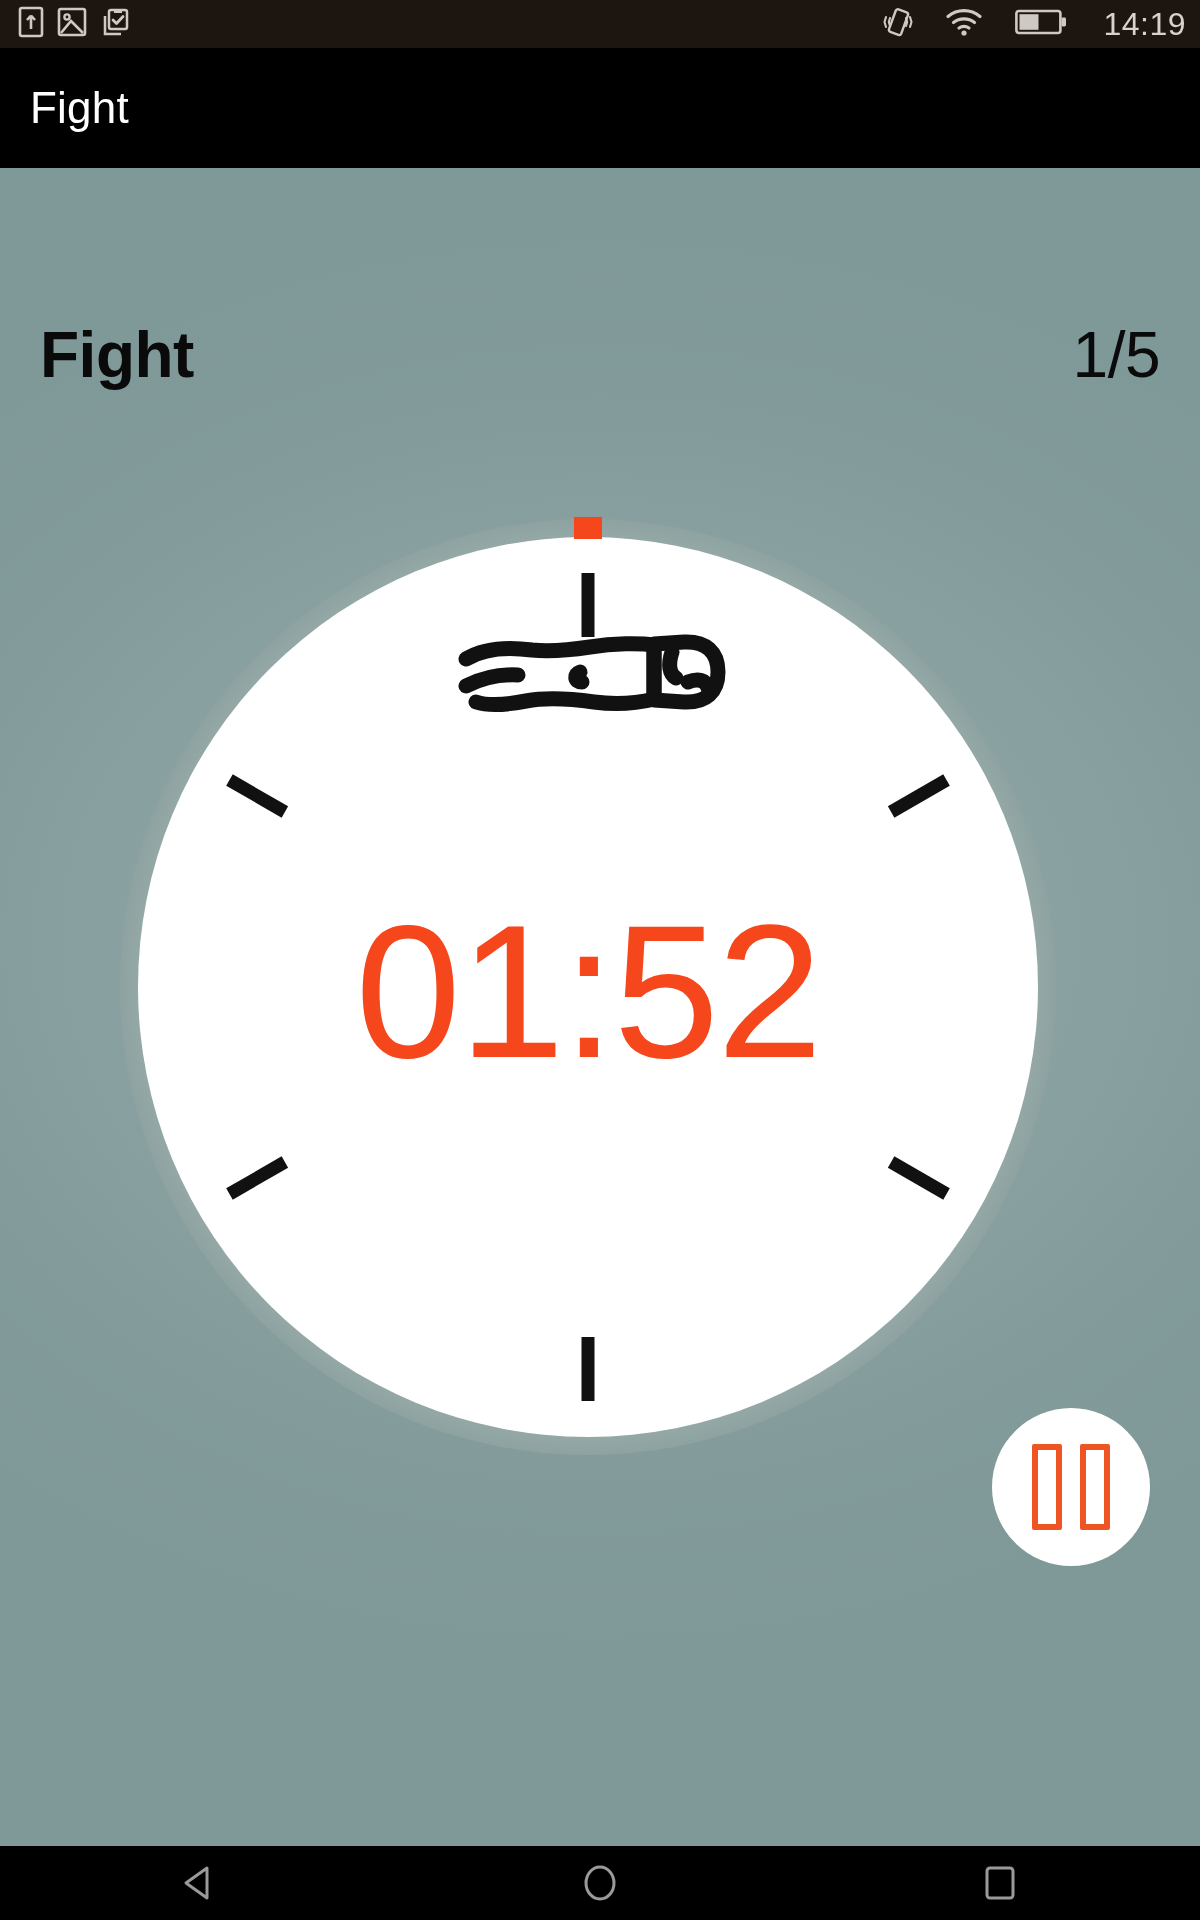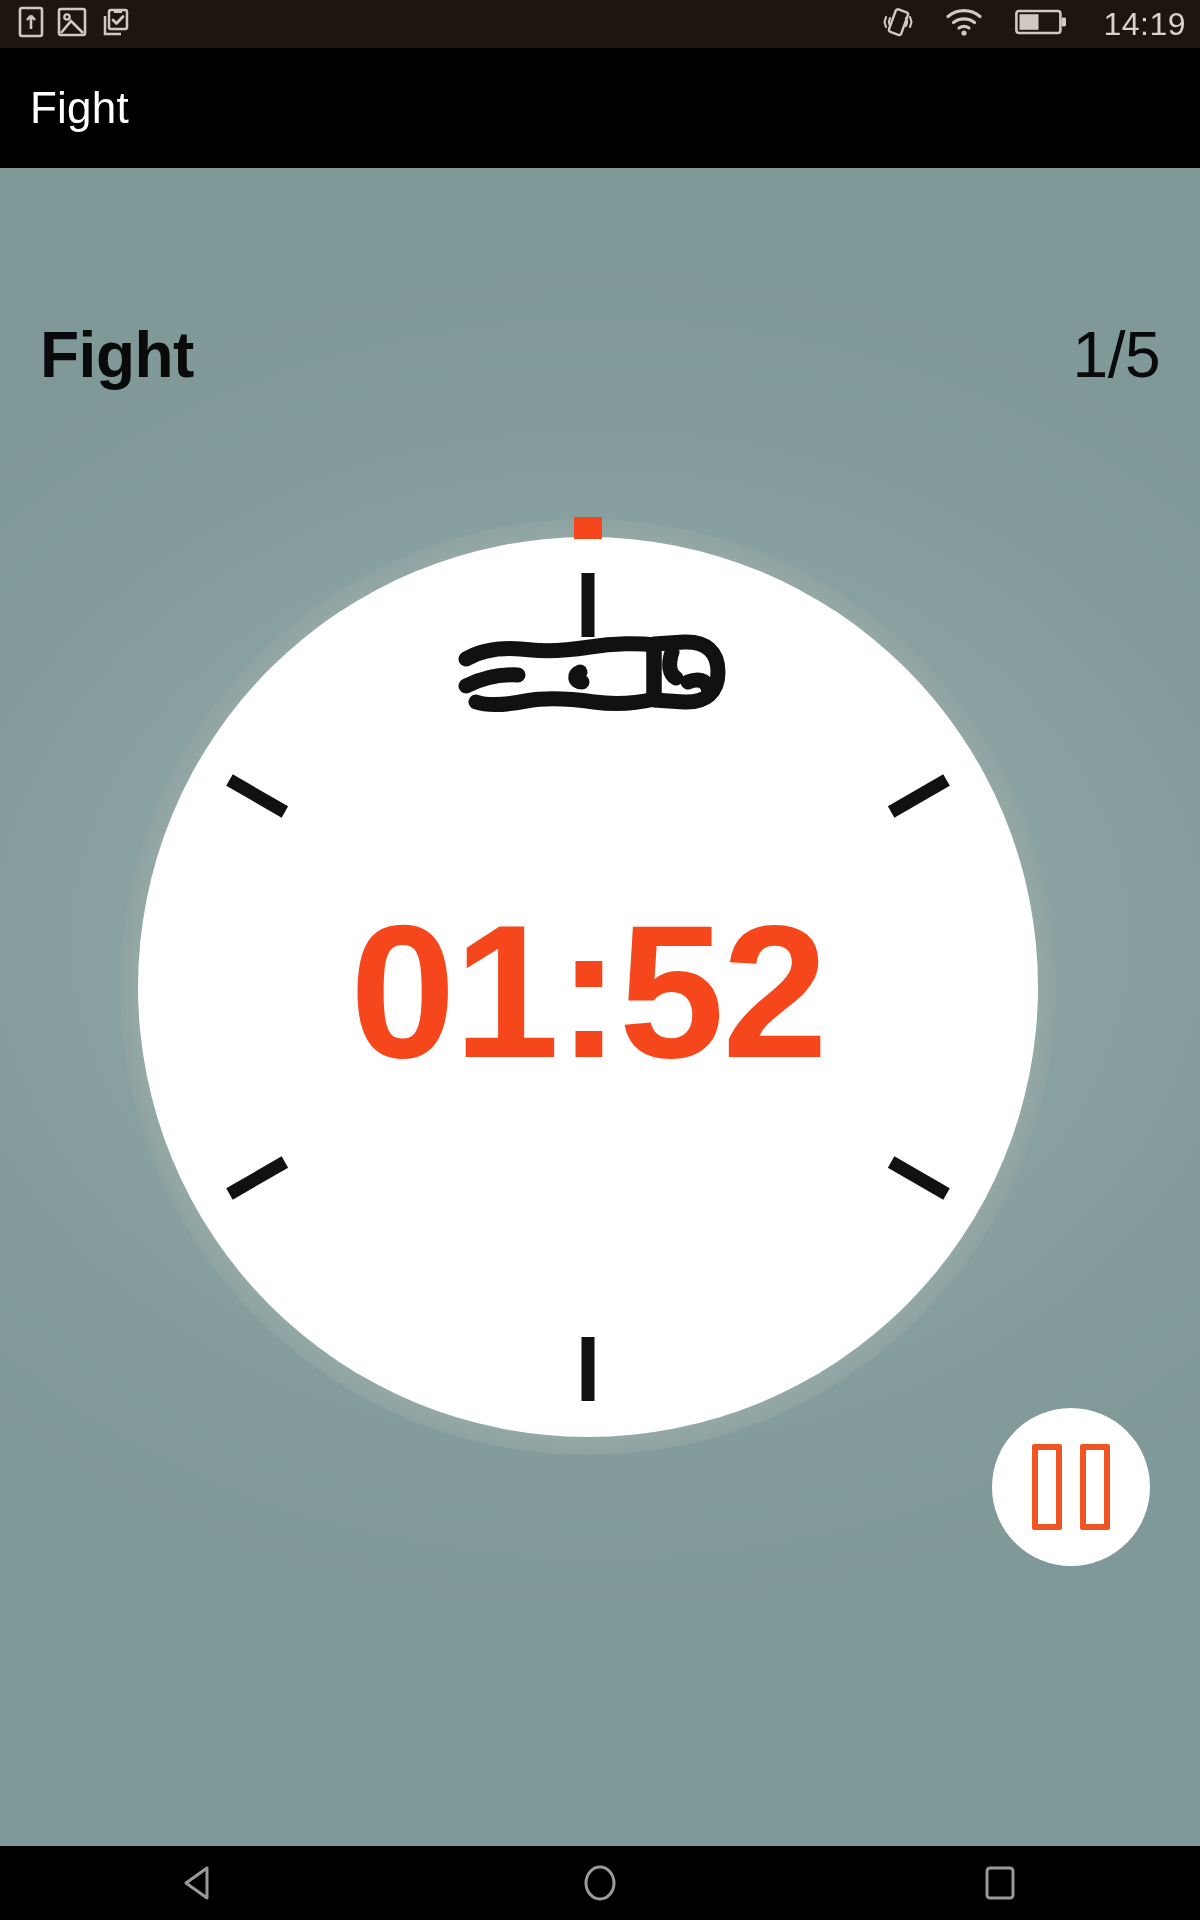--- a/index.html
+++ b/index.html
@@ -119,21 +119,21 @@
     width:940px;
     height:940px;
     display:flex;
     align-items:center;
     justify-content:center;
     pointer-events:none;
   }
   #time-remaining {
     color:#f5461c;
     font-size:190px;
-    font-weight:bold;
+    font-weight:normal;
     letter-spacing:-2px;
     line-height:1;
     transform:translateY(4px);
   }
 
   
   #pause-button {
     position:absolute;
     right:50px;
     bottom:280px;

